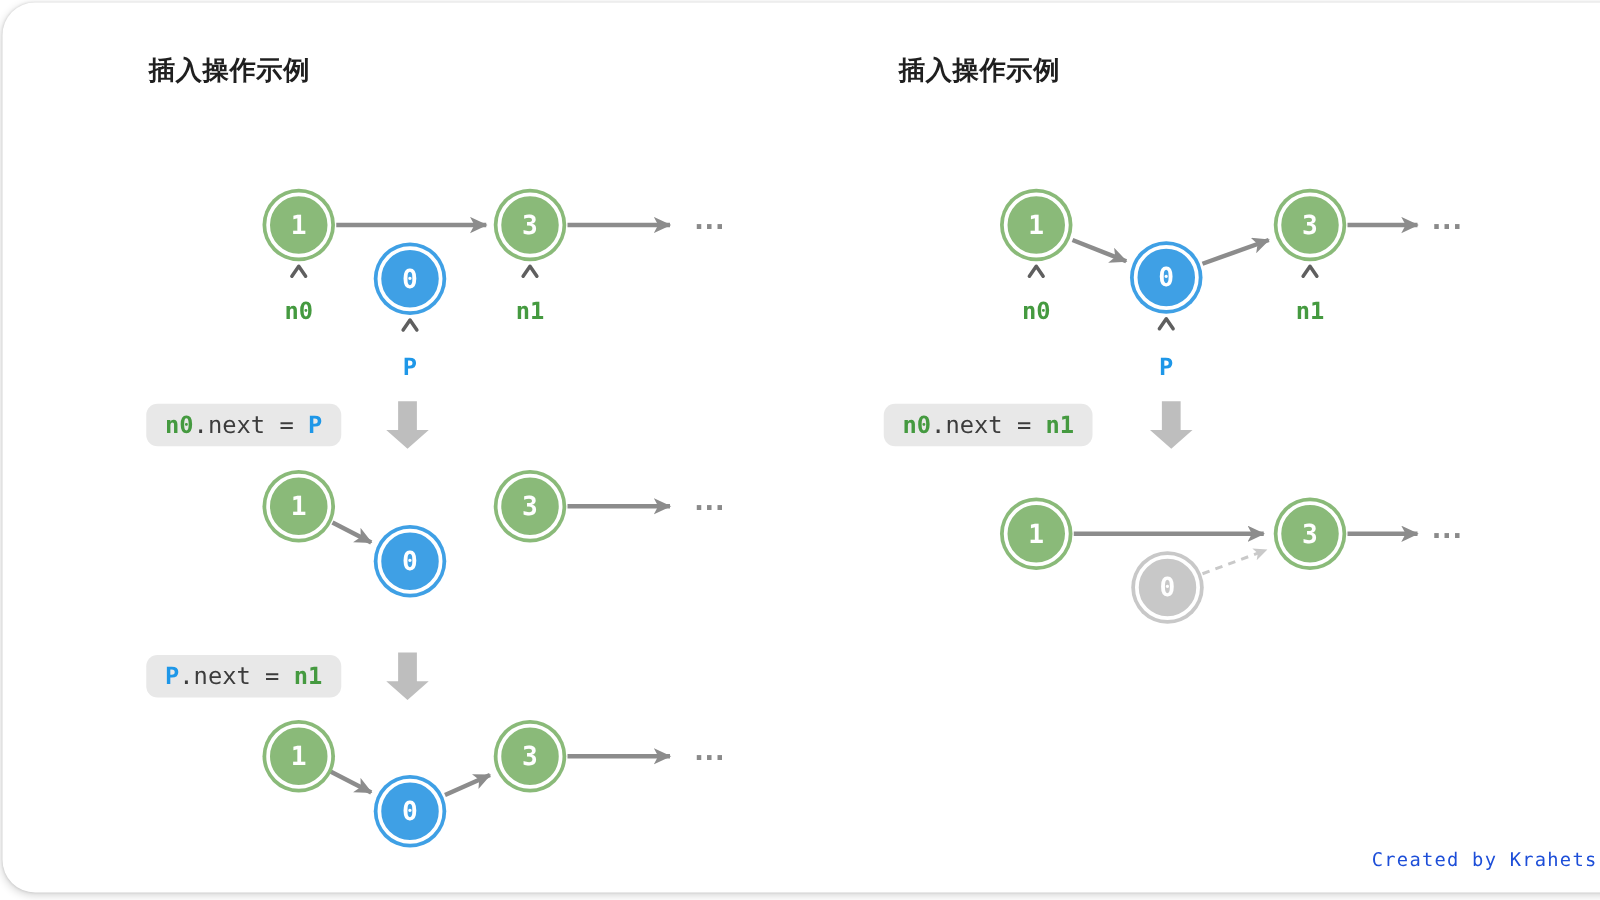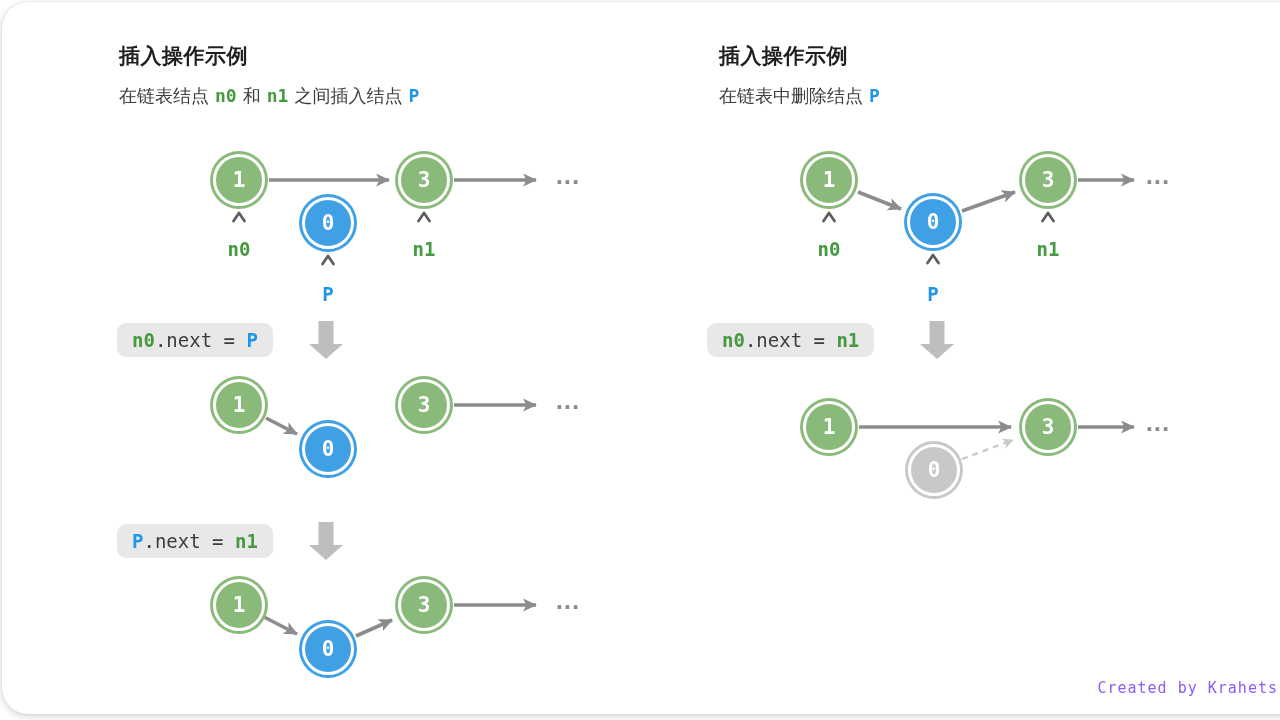--- a/index.html
+++ b/index.html
@@ -30,21 +30,21 @@
         font-family:"DejaVu Sans Mono", monospace;font-weight:700;
         font-size:22px;letter-spacing:-5px;color:#8a8a8a;white-space:nowrap;}
   .codebox{position:absolute;height:34px;background:#e8e8e8;border-radius:9px;
            display:flex;align-items:center;padding:0 15px;white-space:pre;
            font-family:"DejaVu Sans Mono", monospace;font-size:19px;
            color:#3c3c3c;font-weight:500;}
   .codebox .g{color:#459a40;font-weight:700;}
   .codebox .b{color:#1e97e8;font-weight:700;}
   .footer{position:absolute;right:38px;top:677px;
           font-family:"DejaVu Sans Mono", monospace;font-size:15px;
-          color:#8b5cf6;letter-spacing:1px;white-space:nowrap;}
+          color:#1d4ed8;letter-spacing:1px;white-space:nowrap;}
   svg.overlay{position:absolute;left:0;top:0;pointer-events:none;}
 </style>
 </head>
 <body>
 
 <div class="card">
 
   <svg class="overlay" width="1280" height="720" viewBox="0 0 1280 720">
     <defs>
       <marker id="ah" markerUnits="userSpaceOnUse" markerWidth="16" markerHeight="14" refX="13" refY="6.5" orient="auto">
@@ -81,23 +81,20 @@
 
     <polygon points="927.5,319 942.5,319 942.5,342 952,342 935,357 918,342 927.5,342" fill="#bebebe"></polygon>
 
     <line x1="857" y1="425" x2="1009" y2="425" stroke="#8c8c8c" stroke-width="3.6" marker-end="url(#ah)"></line>
     <line x1="1076" y1="425" x2="1132" y2="425" stroke="#8c8c8c" stroke-width="3.6" marker-end="url(#ah)"></line>
     <line x1="960" y1="457" x2="1011" y2="438" stroke="#c9c9c9" stroke-width="2.4" stroke-dasharray="6 5" marker-end="url(#ahd)"></line>
   </svg>
 
   <div class="panel">
     <div class="title" style="left:117px;top:40px">插入操作示例</div>
-    <div class="subtitle" style="left:117px;top:82px">
-      <span>在链表结点</span><span class="code green-t">n0</span><span>和</span><span class="code green-t">n1</span><span>之间插入结点</span><span class="code blue-t">P</span>
-    </div>
 
     <div class="node node-green" style="left:237px;top:178px">1</div>
     <div class="node node-blue" style="left:326px;top:221px">0</div>
     <div class="node node-green" style="left:422px;top:178px">3</div>
     <div class="dots" style="left:563px;top:164px">...</div>
     <div class="nlabel green-t" style="left:237px;top:247px">n0</div>
     <div class="nlabel green-t" style="left:422px;top:247px">n1</div>
     <div class="nlabel blue-t" style="left:326px;top:292px">P</div>
 
     <div class="codebox" style="left:115px;top:321px"><span class="g">n0</span><span>.next = </span><span class="b">P</span></div>
@@ -110,23 +107,20 @@
     <div class="codebox" style="left:115px;top:522px"><span class="b">P</span><span>.next = </span><span class="g">n1</span></div>
 
     <div class="node node-green" style="left:237px;top:603px">1</div>
     <div class="node node-blue" style="left:326px;top:647px">0</div>
     <div class="node node-green" style="left:422px;top:603px">3</div>
     <div class="dots" style="left:563px;top:589px">...</div>
   </div>
 
   <div class="panel">
     <div class="title" style="left:717px;top:40px">插入操作示例</div>
-    <div class="subtitle" style="left:717px;top:82px">
-      <span>在链表中删除结点</span><span class="code blue-t">P</span>
-    </div>
 
     <div class="node node-green" style="left:827px;top:178px">1</div>
     <div class="node node-blue" style="left:931px;top:220px">0</div>
     <div class="node node-green" style="left:1046px;top:178px">3</div>
     <div class="dots" style="left:1153px;top:164px">...</div>
     <div class="nlabel green-t" style="left:827px;top:247px">n0</div>
     <div class="nlabel green-t" style="left:1046px;top:247px">n1</div>
     <div class="nlabel blue-t" style="left:931px;top:292px">P</div>
 
     <div class="codebox" style="left:705px;top:321px"><span class="g">n0</span><span>.next = </span><span class="g">n1</span></div>

